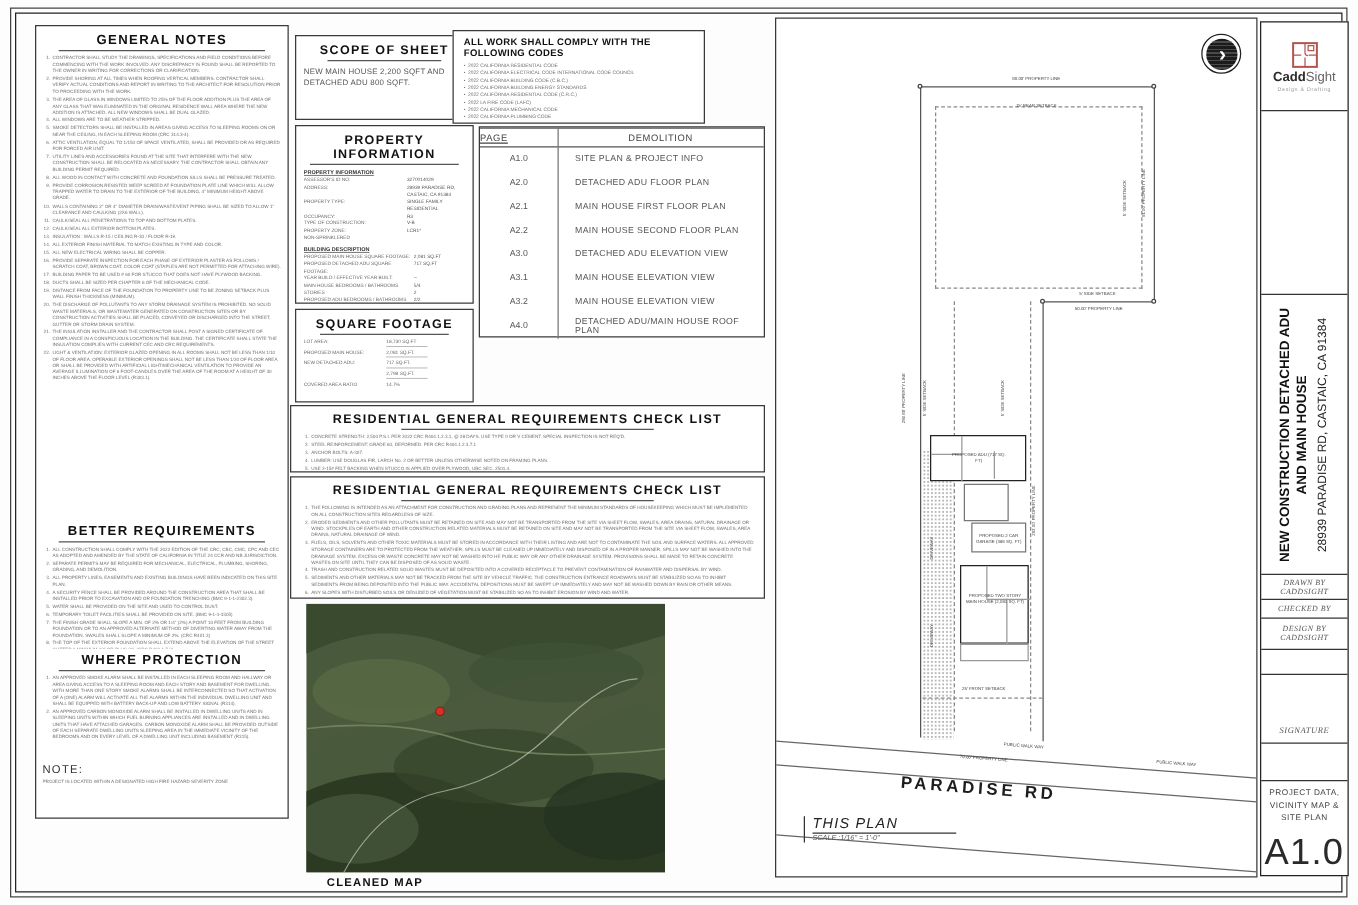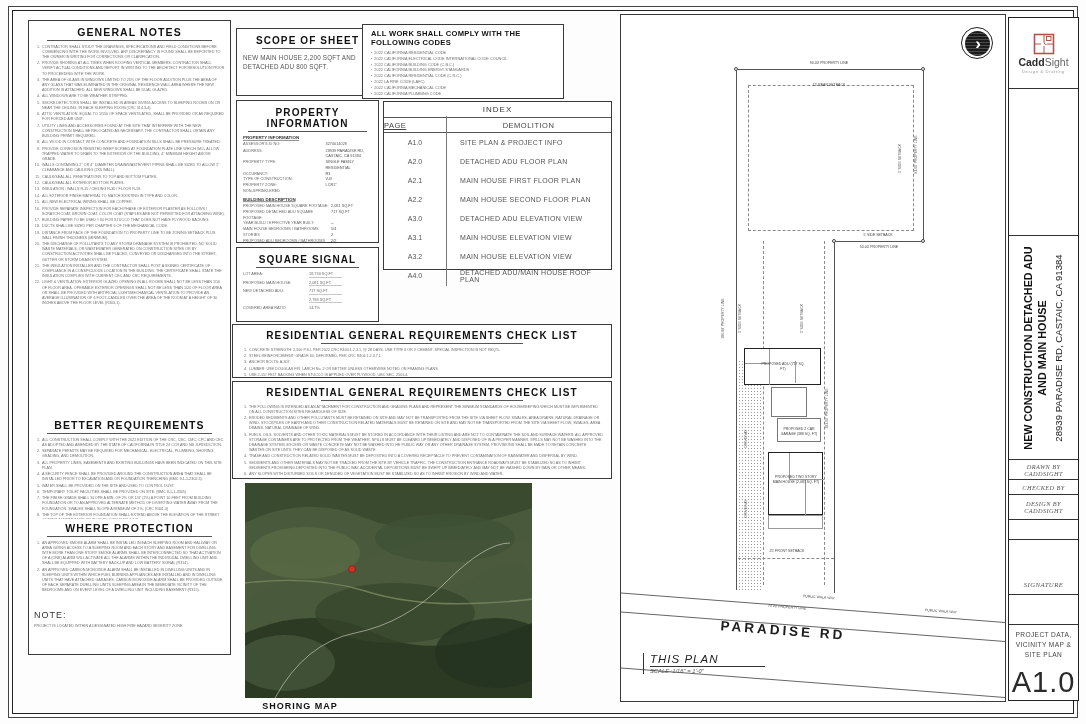--- a/index.html
+++ b/index.html
@@ -271,21 +271,21 @@
           <div class="kv">
             <span class="k" style="width:160px;">PROPOSED ADU BEDROOMS / BATHROOMS</span>
             <span class="v">2/2</span>
           </div>
         </div>
     </div>
   </div>
 </div>
 
 <div class="panel bordered clip" style="left:236px; top:247px; width:143px; height:75px; padding:3px 6px;">
-  <div class="sec-head" style="font-size:10px;">SQUARE SIGNAL</div>
+  <div class="sec-head" style="font-size:10px;">SQUARE FOOTAGE</div>
   <div class="sec-rule" style="width:80%;"></div>
   <div class="clip" style="height:52px;">
     <div class="shrink55 sf-list">
 
     <div class="sf-row">
           <span class="k">LOT AREA:</span>
           <span class="v">18,730 SQ.FT</span>
         </div>
         <div class="sf-row">
           <span class="k">PROPOSED MAIN HOUSE:</span>
@@ -337,21 +337,20 @@
           <span>2022 CALIFORNIA PLUMBING CODE</span>
         </div>
         <div class="code-item">
           <span>CITY MUNICIPAL CODE</span>
         </div>
       </div>
   </div>
 </div>
 
 <div class="panel bordered" style="left:383px; top:101px; width:229px; height:169px;">
-  <div style="font-size:8px; text-align:center; color:#333; letter-spacing:1px; padding:3px 0;">INDEX</div>
   <div style="border-top:0.8px solid #555; border-bottom:0.8px solid #555; display:flex; height:16px; align-items:center; font-size:7.5px; color:#444; letter-spacing:0.5px;">
     <span style="width:62px; text-decoration:underline;">PAGE</span>
     <span style="flex:1; text-align:center;">DEMOLITION</span>
   </div>
   <div style="position:relative;">
     <div class="line" style="left:62px; top:-17px; width:0.8px; height:170px; background:#777;"></div>
     <div>
 
     <div class="idx-row">
           <span class="idx-page">A1.0</span>
@@ -466,21 +465,21 @@
     <ellipse cx="60" cy="70" rx="55" ry="26" fill="#5d7048" opacity="0.6"></ellipse>
     <ellipse cx="200" cy="55" rx="70" ry="24" fill="#405136" opacity="0.8"></ellipse>
     <ellipse cx="150" cy="130" rx="80" ry="30" fill="#35452b" opacity="0.7"></ellipse>
     <ellipse cx="250" cy="170" rx="60" ry="35" fill="#243321" opacity="0.8"></ellipse>
     <ellipse cx="40" cy="180" rx="50" ry="28" fill="#536647" opacity="0.5"></ellipse>
     <path d="M0,100 Q70,92 120,108 T240,120 T287,112" stroke="#7d8a64" stroke-width="1.4" fill="none" opacity="0.8"></path>
     <path d="M30,215 Q60,160 110,150 T200,100 T265,60" stroke="#e8e6da" stroke-width="1" fill="none" opacity="0.55"></path>
     <circle cx="107" cy="86" r="3.4" fill="#d93025" stroke="#7e1c14" stroke-width="0.8"></circle>
   </svg>
 </div>
-<div style="position:absolute; left:245px; top:701px; width:110px; text-align:center; font-weight:bold; font-size:9px; letter-spacing:1px; color:#111;">SHORING MAP</div>
+<div style="position:absolute; left:245px; top:701px; width:110px; text-align:center; font-weight:bold; font-size:9px; letter-spacing:1px; color:#111;">CLEANED MAP</div>
 
 <div class="panel bordered clip" style="left:620px; top:14px; width:386px; height:688px;">
 
   <div style="position:absolute; right:12px; top:12px; width:32px; height:32px; border:1.4px solid #222; border-radius:50%; display:flex; align-items:center; justify-content:center;">
     <div style="width:25px; height:25px; border-radius:50%; background:repeating-linear-gradient(#1b1b1b 0 2px, #4a4a4a 2px 3px); display:flex; align-items:center; justify-content:center;">
       <span style="color:#fff; font-weight:bold; font-size:17px; line-height:1; transform:translateX(1px);">›</span>
     </div>
   </div>
 
   <div class="line" style="left:115px; top:54px; width:188px; height:1px;"></div>

